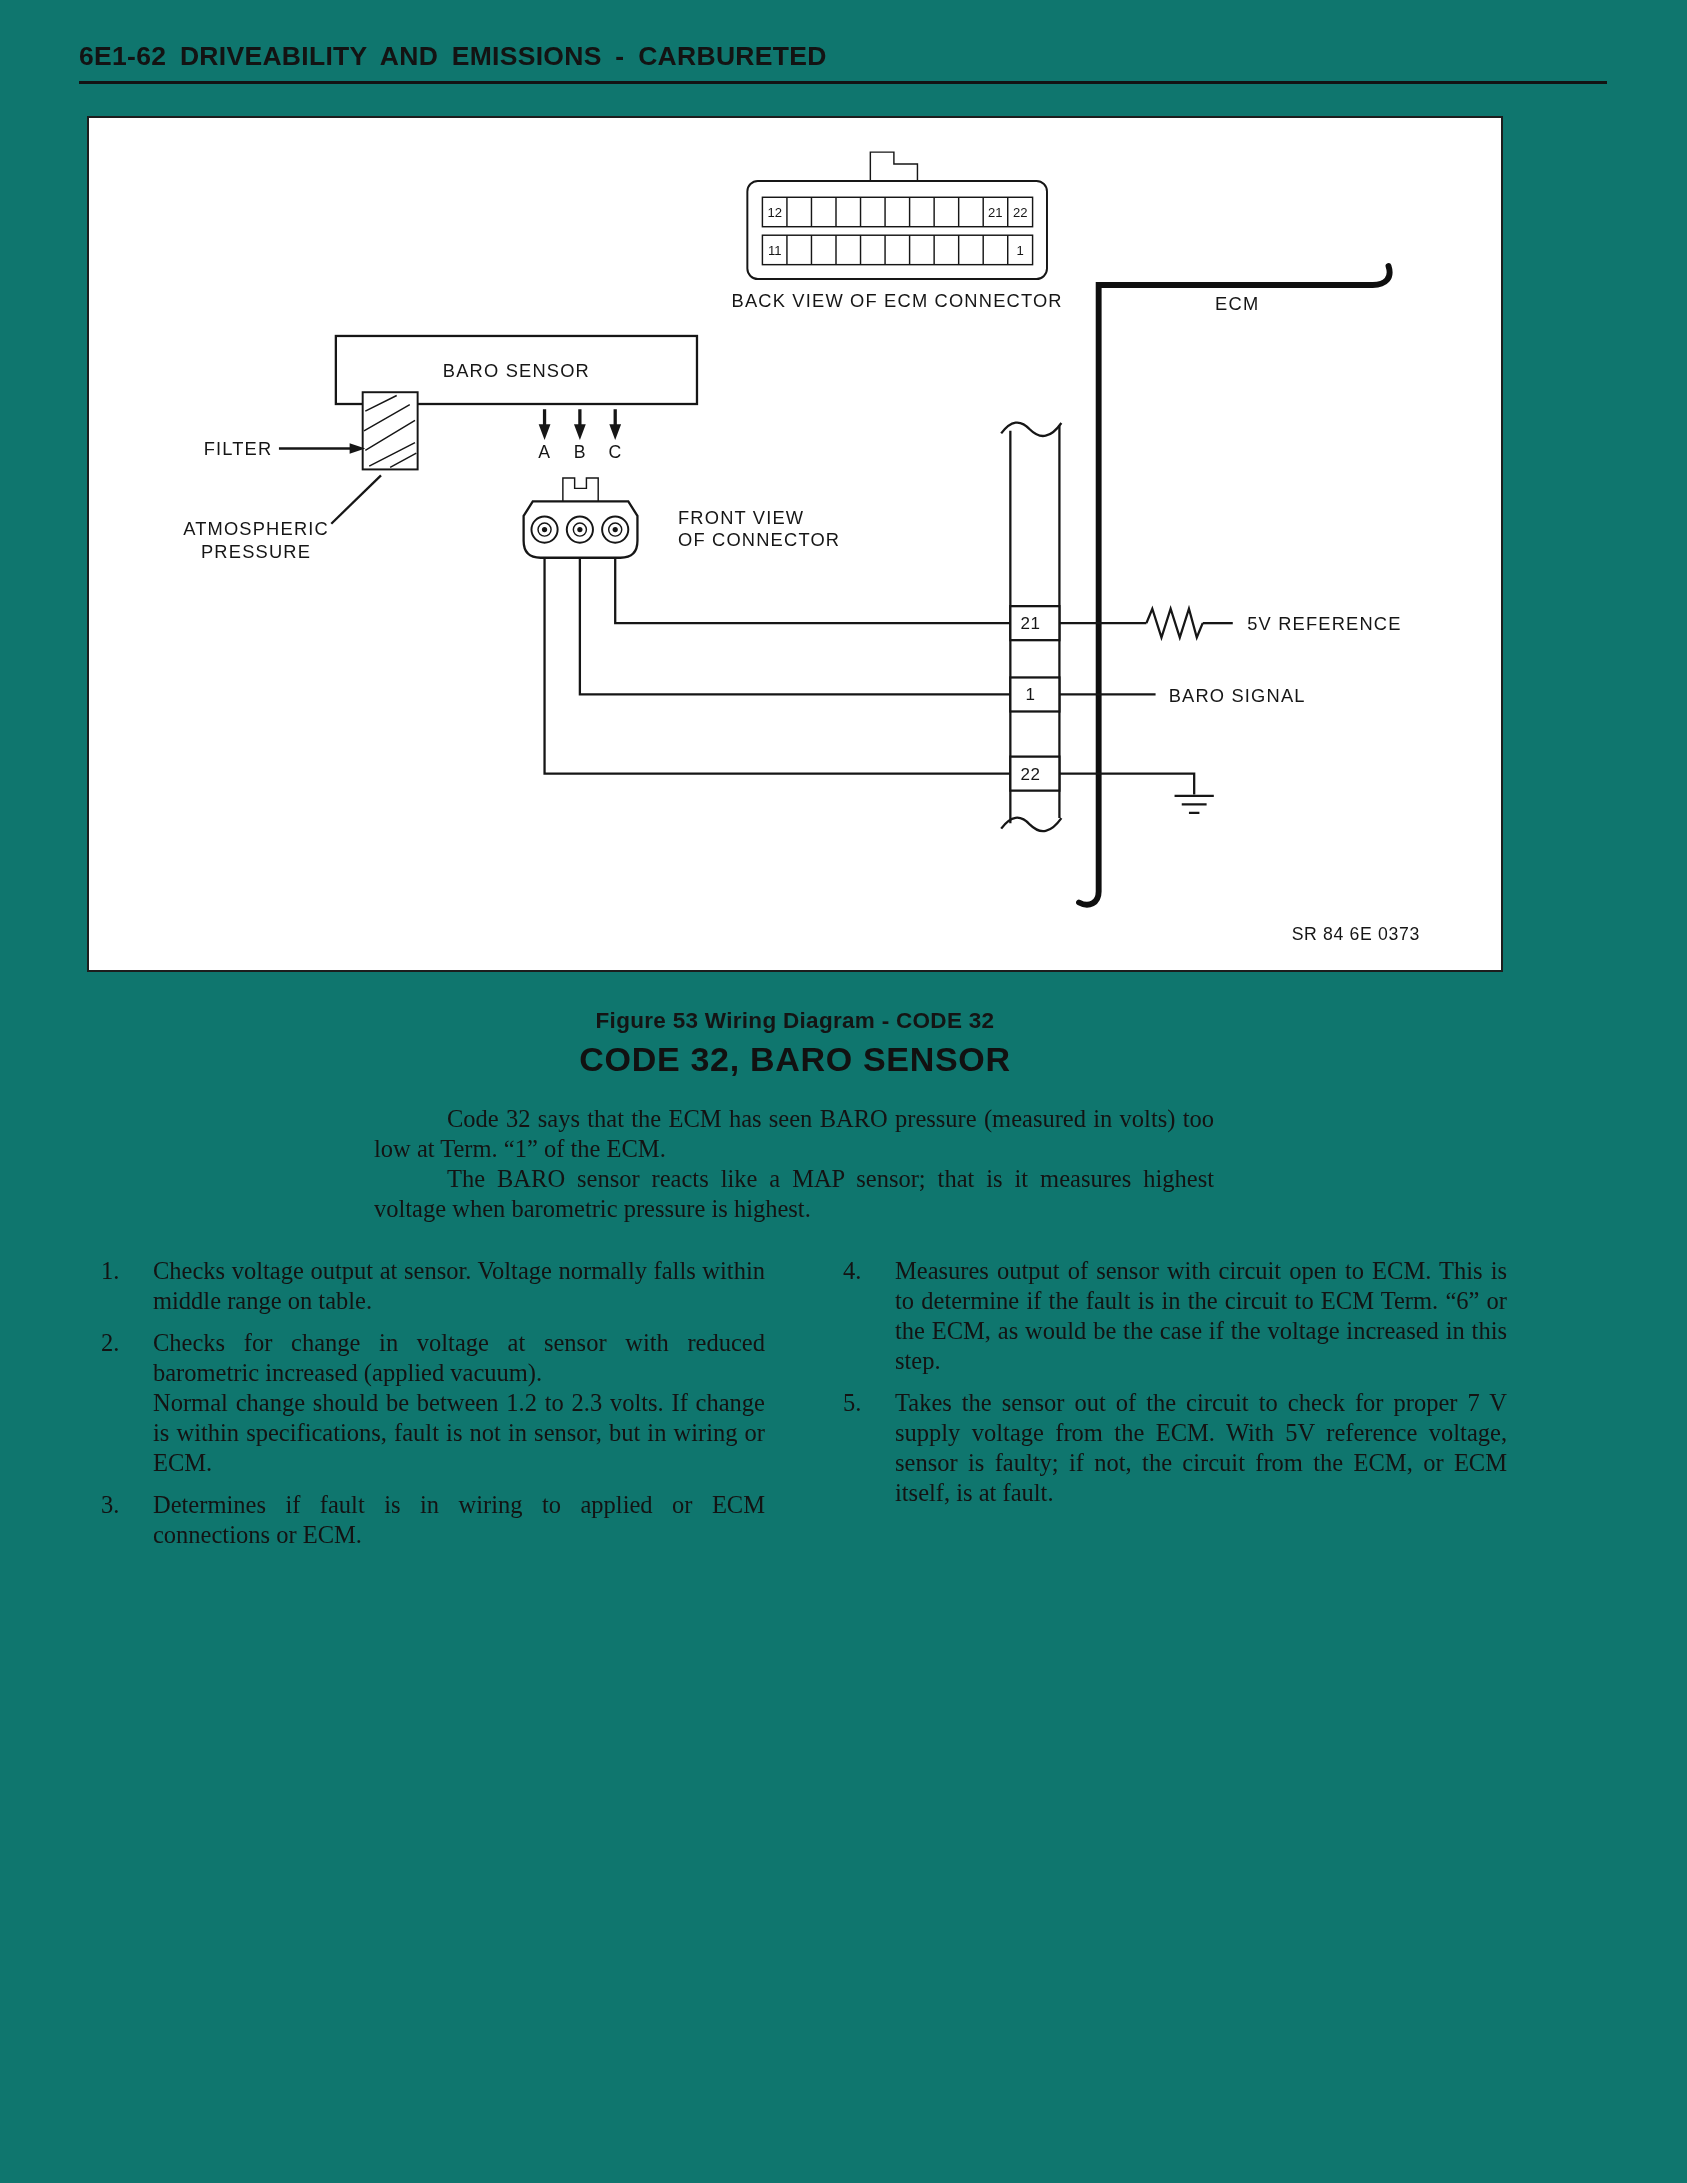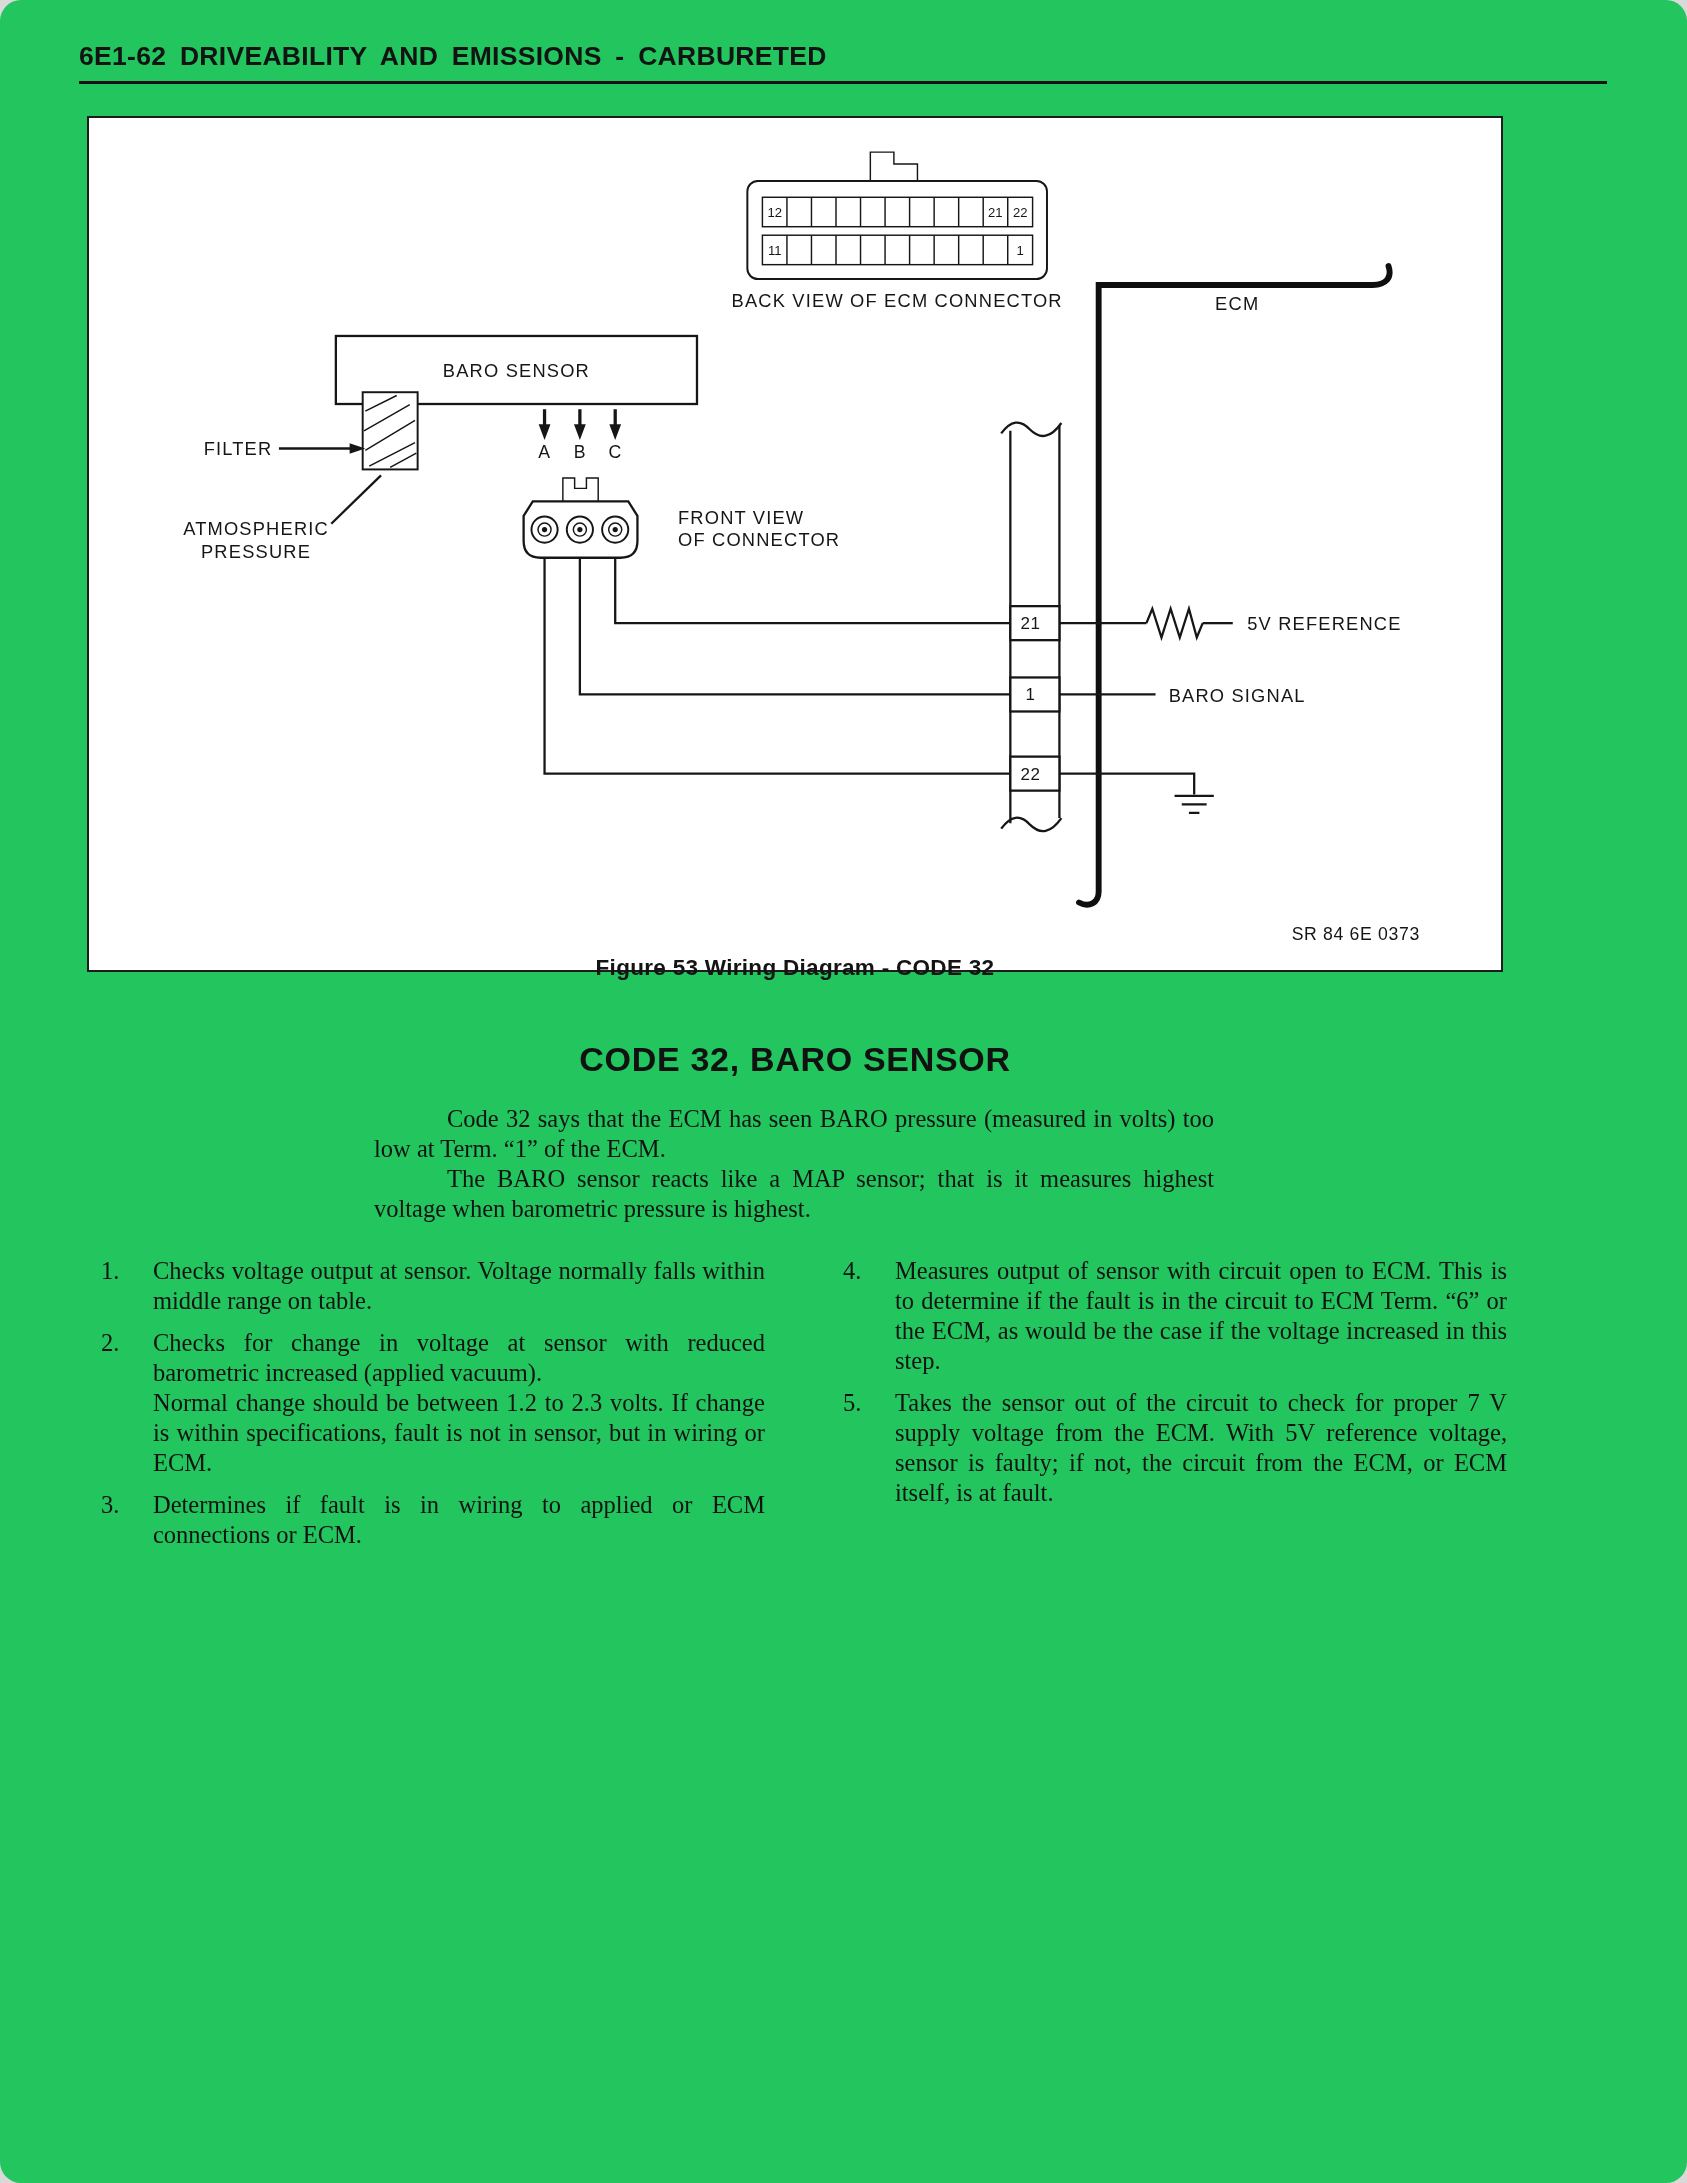--- a/index.html
+++ b/index.html
@@ -1,20 +1,19 @@
 <!DOCTYPE html>
 <html style="font-size:10.6px"><head>
 <meta charset="utf-8">
 <style>
   html,body { margin:0; padding:0; background:#d9d9d9; }
   #page {
-    position:relative; width:1687px; height:2183px; background:#22c55e;
+    position:relative; width:1687px; height:2183px; background:#0f766e;
     overflow:hidden; color:#161616;
     font-family:"Liberation Sans", sans-serif;
-    border-radius:21px;
   }
   .hdr {
     position:absolute; left:79px; top:42px;
     font:bold 26.5px/1.1 "Liberation Sans", sans-serif;
     letter-spacing:0.3px; word-spacing:6px; color:#131313; white-space:nowrap;
   }
   .rule { position:absolute; left:79px; top:81px; width:1528px; height:3.3px; background:#131313; }
   .dbox {
     position:absolute; left:87px; top:116px; width:1416px; height:856px;
     border:2.6px solid #1d1d1d; box-sizing:border-box; background:#fff;padding-left:12px;
@@ -27,21 +26,21 @@
   .t26 { font-size:26px; letter-spacing:1px; }
   .t20 { font-size:20px; }
   .w   { stroke:#161616; stroke-width:3.5; fill:none; }
   .w9  { stroke:#0f0f0f; stroke-width:9; fill:none; stroke-linecap:round; }
   .thin{ stroke:#161616; stroke-width:2.2; fill:none; }
   .box { stroke:#161616; stroke-width:3.5; fill:#ffffff; }
   .box3{ stroke:#161616; stroke-width:3; fill:#ffffff; }
   .fillb { fill:#161616; stroke:none; }
 
   .caption {
-    position:absolute; left:87px; top:955px; width:1416px; text-align:center;
+    position:absolute; left:87px; top:1008px; width:1416px; text-align:center;
     font:bold 22.5px "Liberation Sans", sans-serif; letter-spacing:0.3px; color:#141414;
   }
   .title {
     position:absolute; left:87px; top:1040px; width:1416px; text-align:center;
     font:bold 34px "Liberation Sans", sans-serif; letter-spacing:0.7px; color:#111;
   }
   .intro {
     position:absolute; left:374px; top:1104px; width:840px;
     font:24.5px/30px "Liberation Serif", serif; text-align:justify; color:#131313;
   }

